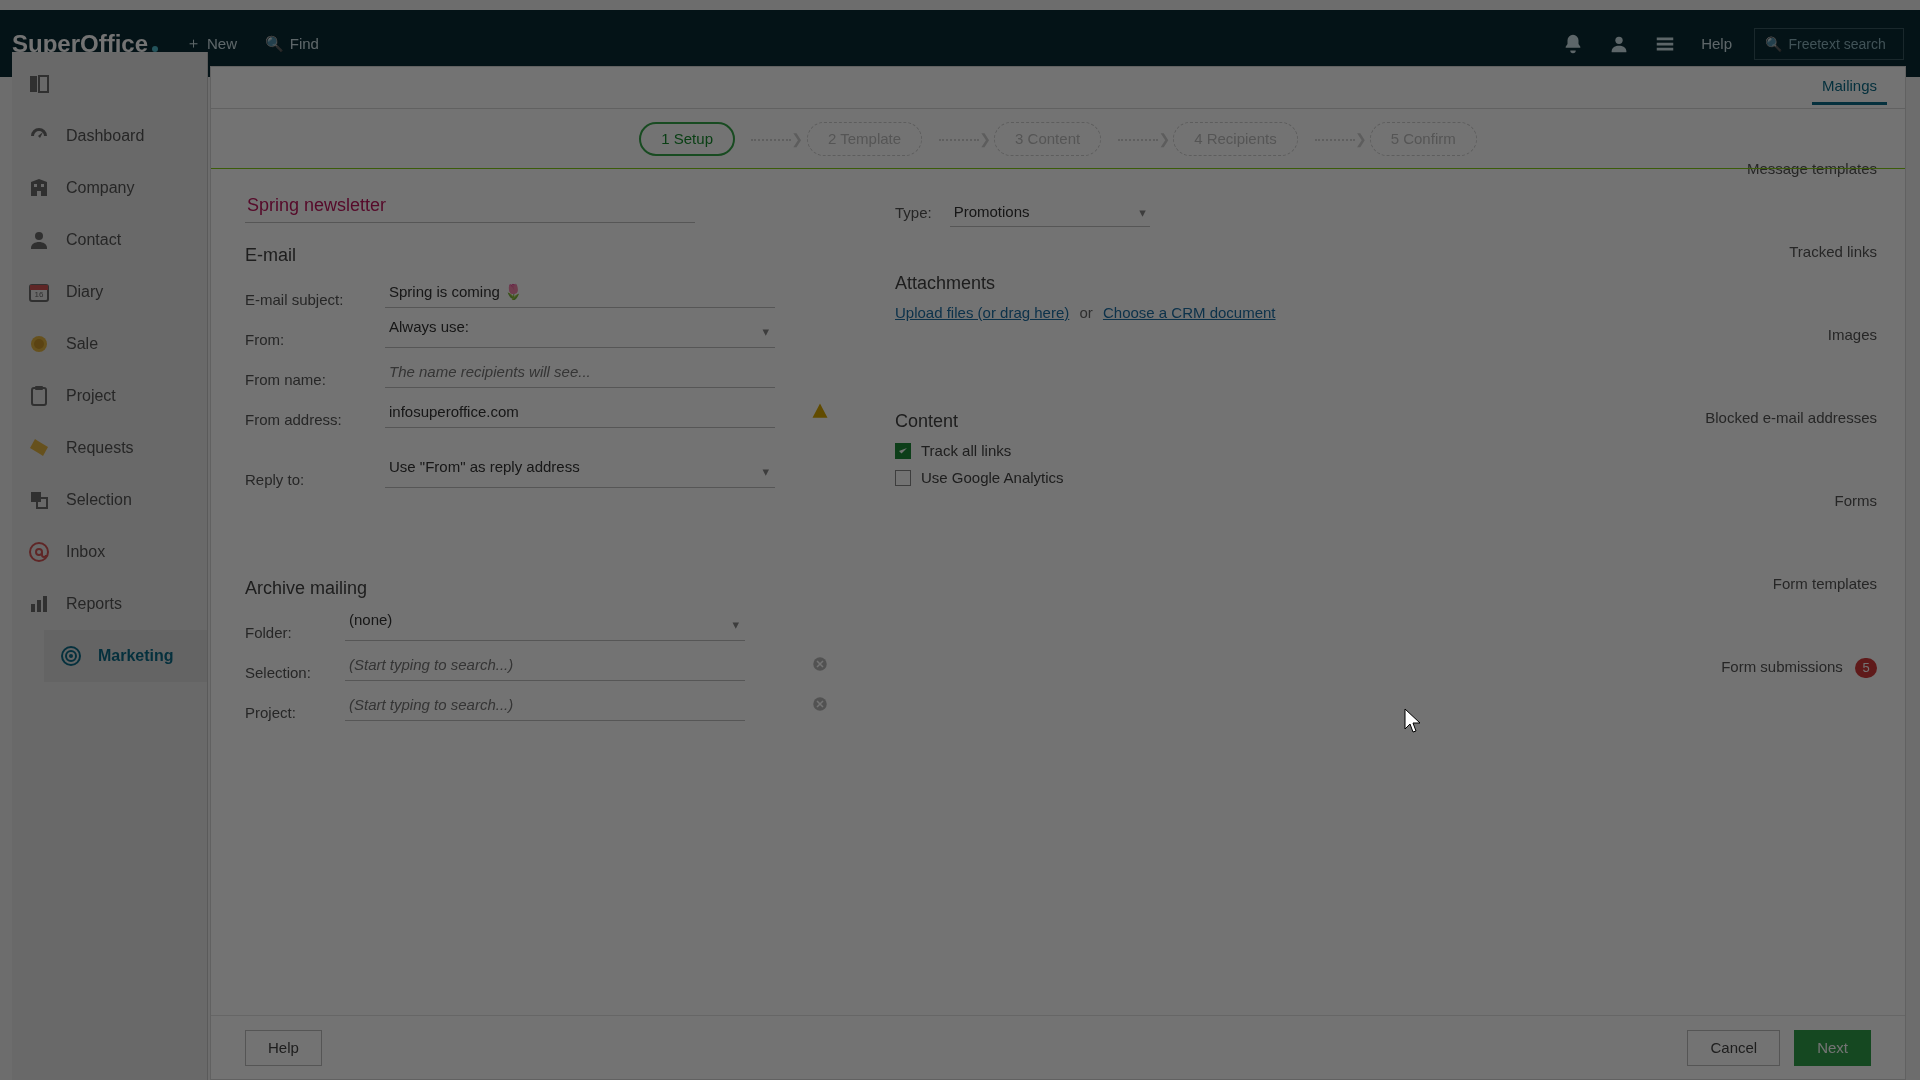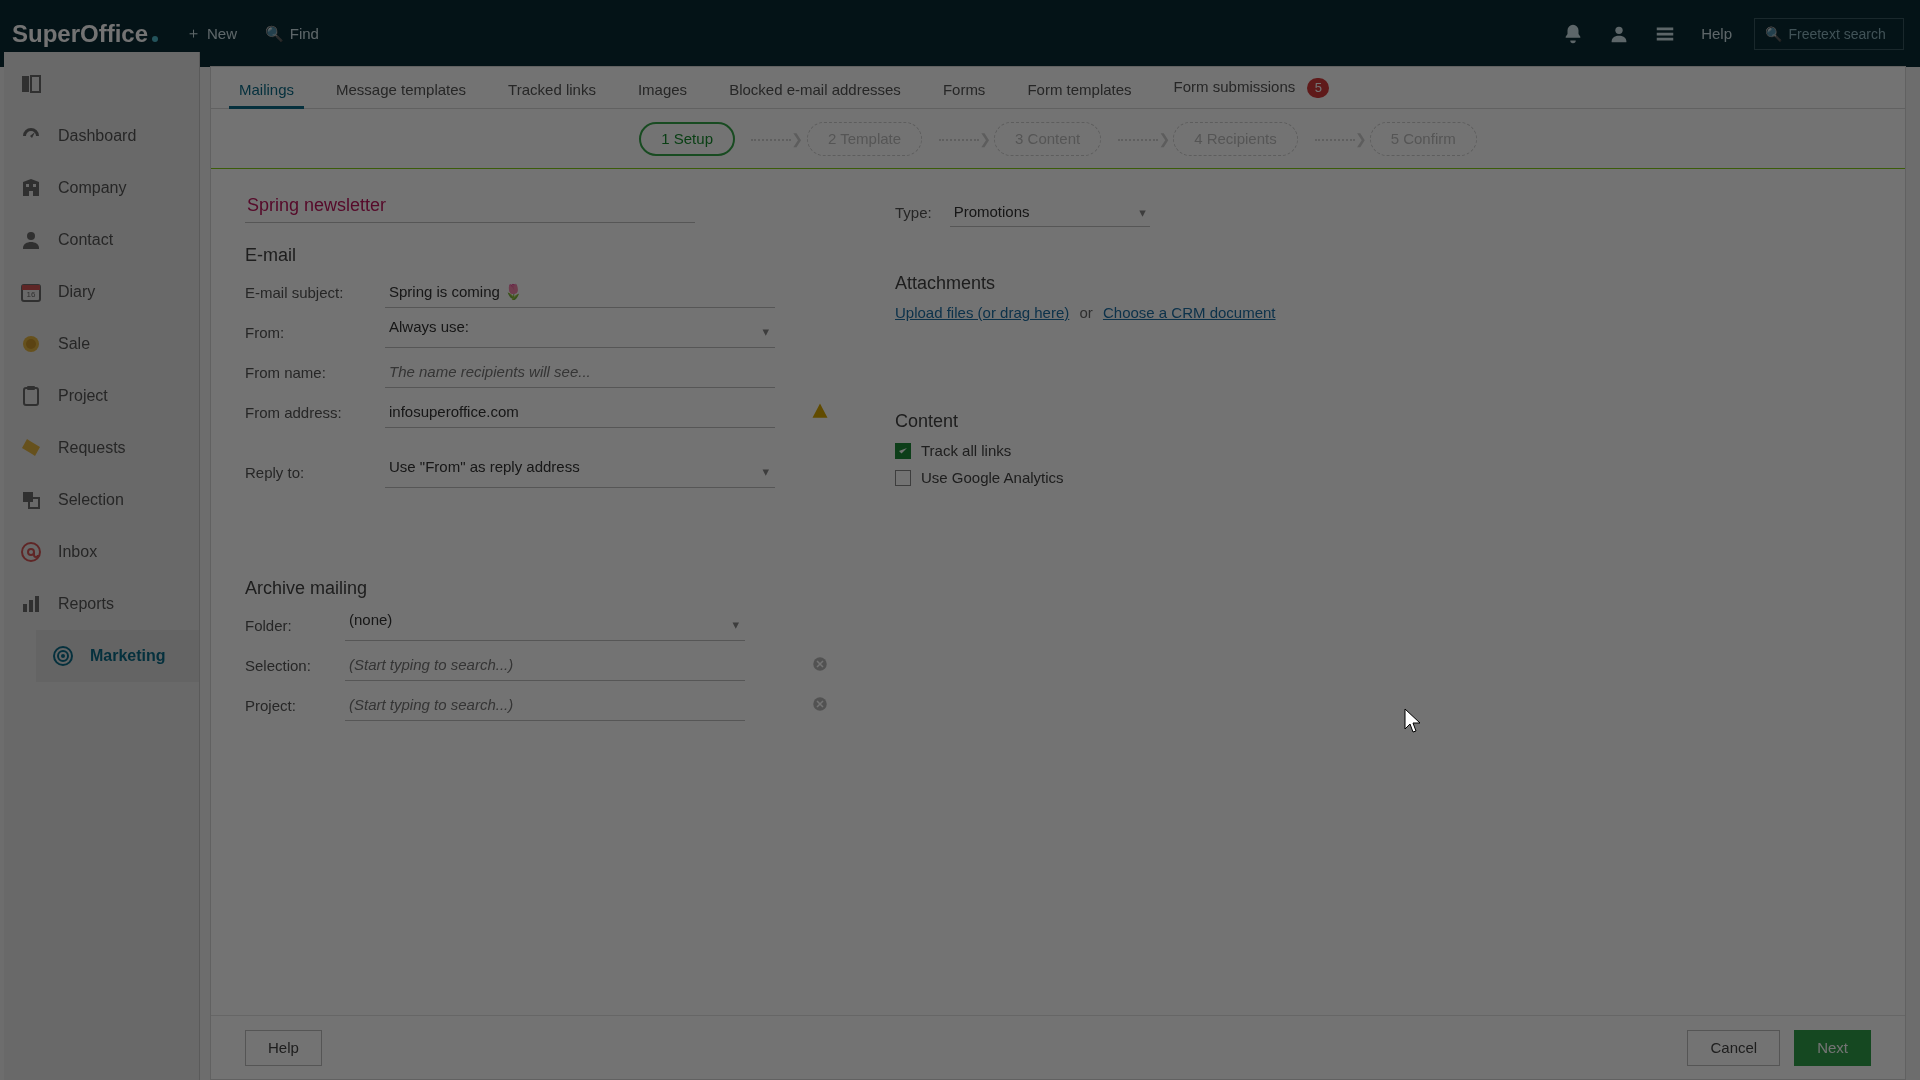--- a/index.html
+++ b/index.html
@@ -2,53 +2,53 @@
 <html><head>
 <meta charset="utf-8">
 <style>
   * { box-sizing: border-box; margin: 0; padding: 0; font-family: "Segoe UI", Arial, sans-serif; }
   html, body { width: 1920px; height: 1080px; overflow: hidden; }
   body { background: #f2f2f2; color: #444; position: relative; }
 
   
   .topbar {
     height: 67px; background: #0a2a33; color: #cfe3e8;
-    display: flex; align-items: center; padding: 0 16px 0 12px;
+    display: flex; align-items: center; padding: 0 16px 0 12px; margin-top: 10px;
   }
   .brand { font-size: 24px; font-weight: 700; color: #ffffff; display: flex; align-items: baseline; gap: 2px; }
   .brand .dot { width: 6px; height: 6px; background: #4fb8c9; border-radius: 50%; display: inline-block; margin-left: 2px; }
   .tb-btn { margin-left: 28px; font-size: 15px; color: #cfe3e8; cursor: pointer; display: flex; align-items: center; gap: 6px; }
   .tb-spacer { flex: 1; }
   .tb-icon { width: 28px; height: 28px; display: flex; align-items: center; justify-content: center; margin-left: 18px; cursor: pointer; }
   .tb-icon svg { width: 22px; height: 22px; fill: #cfe3e8; }
   .tb-help { margin-left: 22px; font-size: 15px; color: #cfe3e8; cursor: pointer; }
   .tb-search { margin-left: 22px; border: 1px solid #3a5a63; height: 32px; width: 150px;
     display: flex; align-items: center; padding: 0 10px; color: #8fb6c0; font-size: 14px; gap: 6px; cursor: text; }
 
   
   .nav {
-    position: absolute; top: 52px; bottom: 0; left: 4px; width: 196px;
+    position: absolute; top: 52px; bottom: 0; left: 12px; width: 196px;
     background: #e9e9e9; border-right: 1px solid #c8c8c8;
     padding-top: 6px;
   }
   .nav-item { height: 52px; display: flex; align-items: center; gap: 14px;
     padding-left: 14px; color: #555; font-size: 16px; cursor: pointer; }
   .nav-item.active { color: #0d6c88; font-weight: 600; background: #dedede; margin-left: 32px; }
   .nav-item .nicon { width: 26px; height: 26px; display: flex; align-items: center; justify-content: center; }
   .nav-item svg { width: 24px; height: 24px; fill: #6a6a6a; }
   .nav-item.active svg { fill: #0d6c88; }
   .nav-item.only-icon { padding-left: 14px; }
 
   
   .main { position: absolute; top: 52px; left: 196px; right: 0; bottom: 0; padding: 14px 14px 0 14px; }
   .panel { background: #ffffff; height: 100%; display: flex; flex-direction: column; border: 1px solid #d8d8d8; }
 
   
-  .tabs { height: 42px; display: flex; align-items: flex-end; padding: 0 24px; gap: 34px;
-    border-bottom: 1px solid #d8d8d8; font-size: 15px; color: #555; }
+  .tabs { height: 42px; display: flex; align-items: flex-end; padding: 0 24px; gap: 46px;
+    border-bottom: 1px solid #d8d8d8; font-size: 15px; color: #555; flex-direction: column; }
   .tab { padding: 10px 4px; cursor: pointer; position: relative; }
   .tab.active { color: #0d6c88; }
   .tab.active::after { content:""; position:absolute; left:-6px; right:-6px; bottom:-1px; height:3px; background:#0d6c88; }
   .tab .badge { display:inline-block; min-width:22px; height:20px; border-radius:10px;
     background:#d23a3a; color:#fff; font-size:13px; line-height:20px; text-align:center; margin-left:8px; padding:0 6px; }
 
   
   .wizard { height: 60px; display:flex; align-items:center; justify-content:center; gap: 72px;
     border-bottom:1px solid #84cc16; position: relative; }
   .wstep { height:34px; border:2px solid transparent; border-radius:17px; padding:0 20px;
@@ -60,21 +60,21 @@
   .wstep:last-child::after { display:none; }
   .wstep .arrow { position:absolute; right:-70px; top:50%; transform:translateY(-52%); color:#cfcfcf; font-size:14px; }
   .wstep:last-child .arrow { display:none; }
 
   
   .content { flex:1; padding: 22px 34px 0 34px; display:grid;
     grid-template-columns: 590px 1fr; column-gap: 60px; align-content:start; }
   .section-title { font-size:18px; color:#444; margin: 22px 0 10px; }
   .big-input { width: 450px; font-size:18px; color:#be185d; border:none;
     border-bottom:1px solid #bfbfbf; padding:4px 2px 6px; background:transparent; }
-  .row { display:flex; align-items:center; margin: 8px 0; }
+  .row { display:flex; align-items:flex-end; margin: 8px 0; }
   .row label { width: 140px; font-size:15px; color:#555; }
   .row .field { flex:1; position:relative; }
   .txt { width: 390px; height:32px; border:none; border-bottom:1px solid #bfbfbf;
     padding:2px 4px; font-size:15px; color:#333; background:transparent; }
   .txt.placeholder { color:#9a9a9a; font-style:italic; }
   .sel { width: 390px; height:32px; border:none; border-bottom:1px solid #bfbfbf;
     padding:2px 26px 2px 4px; font-size:15px; color:#333; background:transparent; position:relative; }
   .sel .chev { position:absolute; right:6px; top:8px; color:#888; font-size:13px; pointer-events:none; }
   .warn { position:absolute; right:6px; top:6px; width:18px; height:18px; }
   .warn svg { width:18px; height:18px; fill:#d7a700; }

